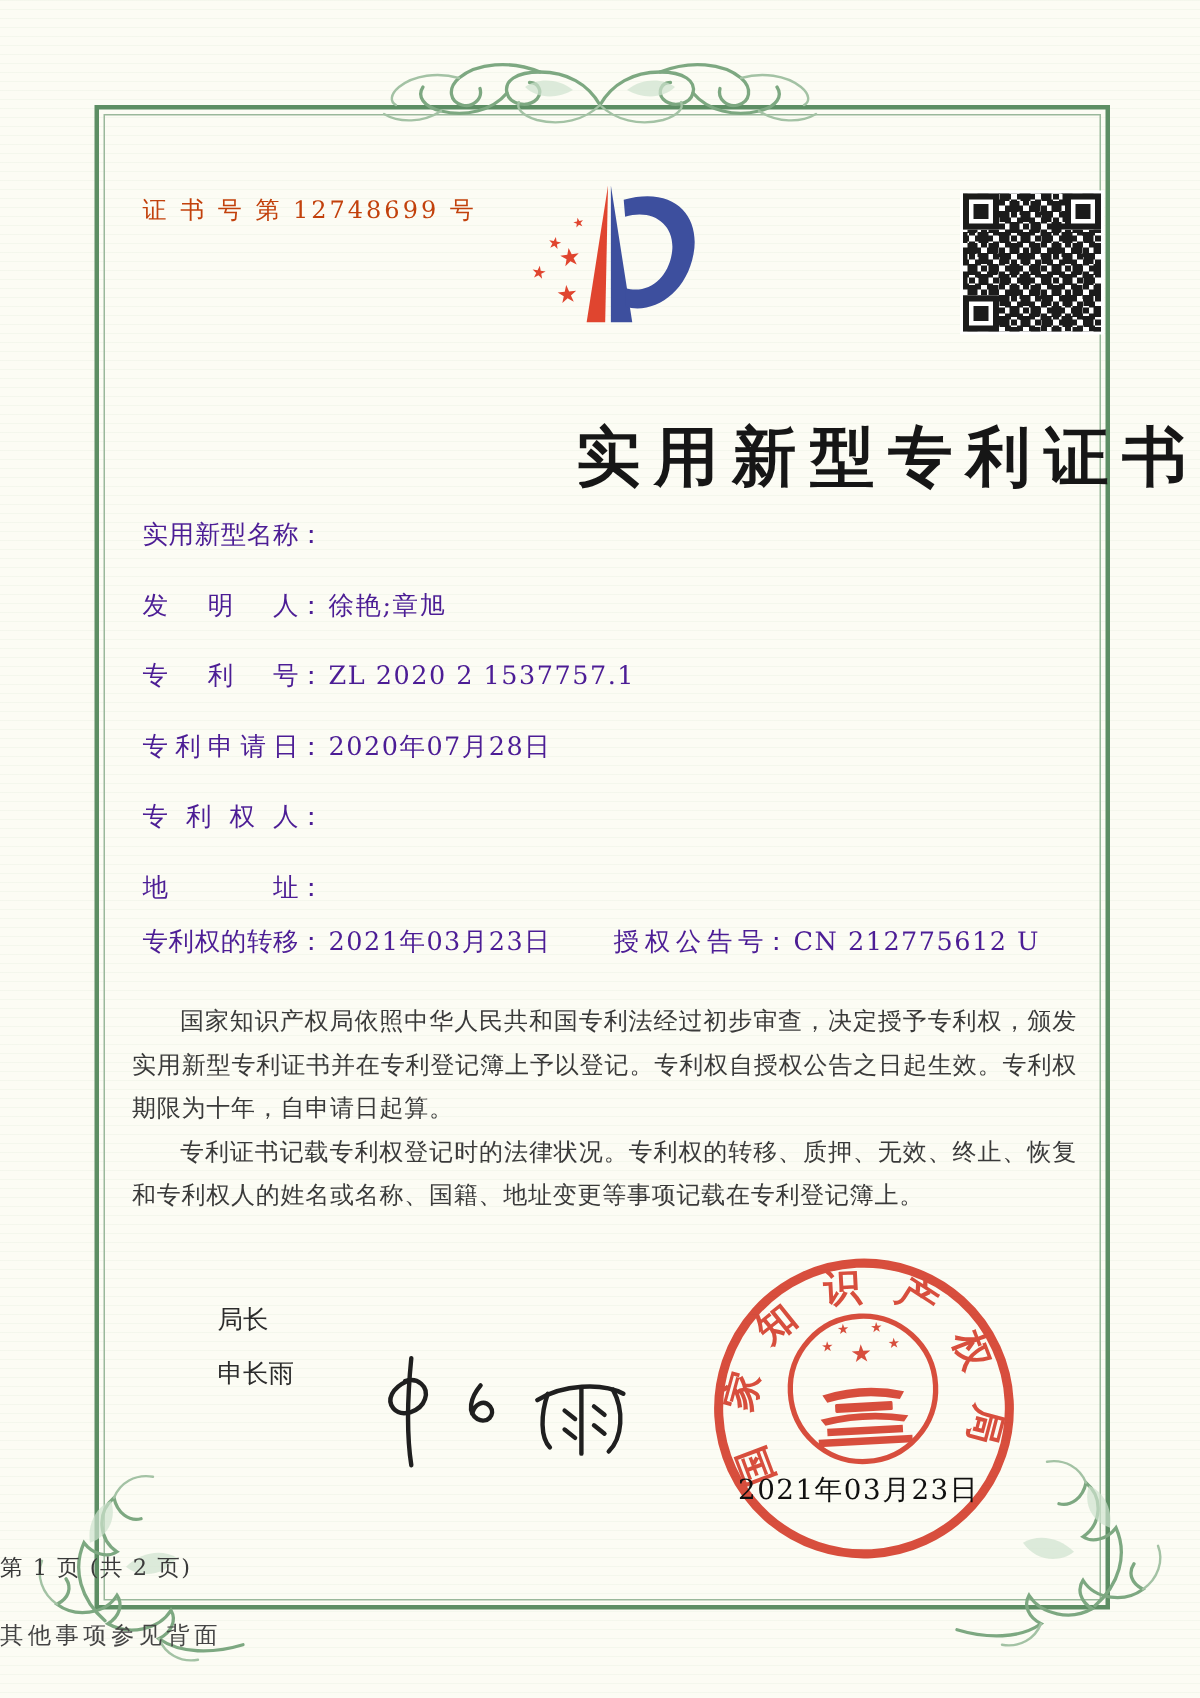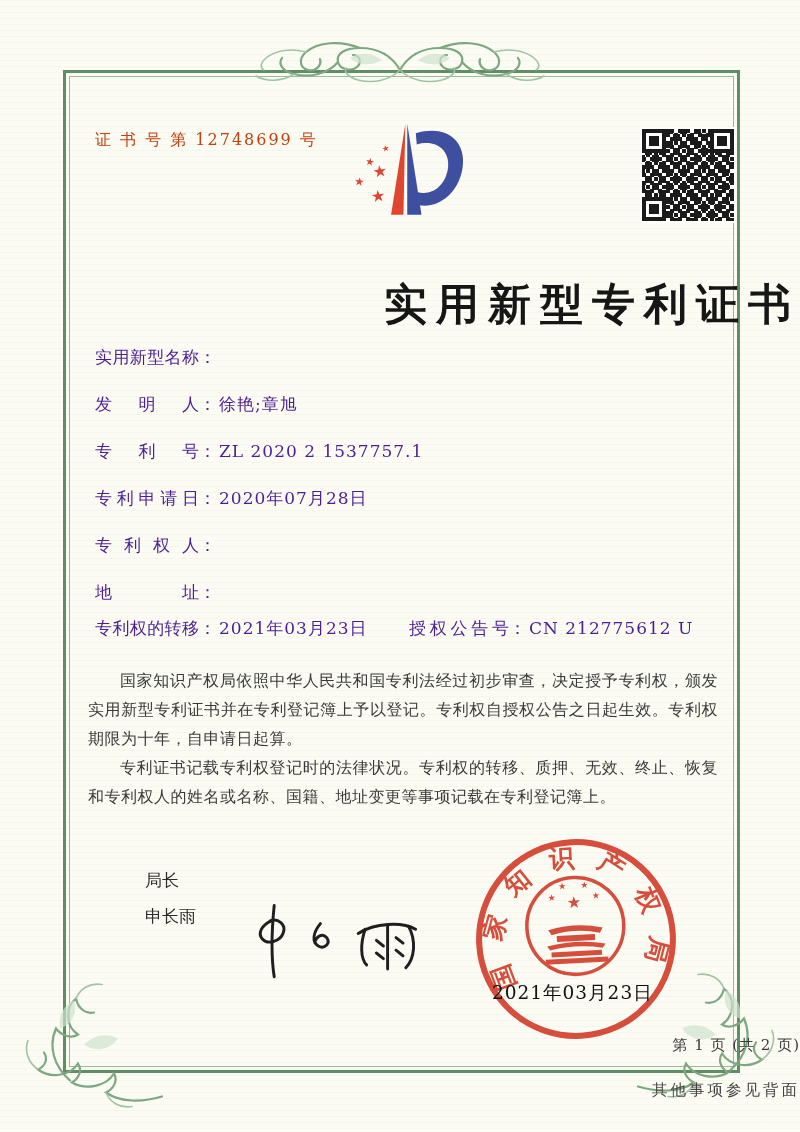--- a/index.html
+++ b/index.html
@@ -62,22 +62,22 @@
   .paragraphs{position:absolute;left:88px;top:666px;width:630px;z-index:3;
     font-size:16px;line-height:29px;text-align:justify;color:#3a3a3a;letter-spacing:.5px;}
   .paragraphs p{margin:0;text-indent:2em;}
   
   .officer{position:absolute;left:112px;top:862px;font-size:17px;line-height:36px;color:#2c2c2c;z-index:4;margin-left:33px;}
   .signature{position:absolute;left:228px;top:886px;width:210px;height:106px;z-index:4;}
   .seal{position:absolute;left:470px;top:833px;width:212px;height:212px;z-index:3;
     transform:rotate(-3deg);opacity:.92;mix-blend-mode:multiply;}
   .seal-date{position:absolute;left:492px;top:980px;font-size:18.5px;letter-spacing:1px;color:#101010;z-index:5;}
   
-  .page-no{position:absolute;left:0;top:1036px;width:800px;text-align:right;font-size:15px;letter-spacing:1px;color:#3a3a3a;z-index:3;}
-  .back-note{position:absolute;left:0;top:1080px;width:800px;text-align:right;font-size:15.5px;letter-spacing:3px;color:#444;z-index:3;}
+  .page-no{position:absolute;left:0;top:1036px;width:800px;text-align:left;font-size:15px;letter-spacing:1px;color:#3a3a3a;z-index:3;}
+  .back-note{position:absolute;left:0;top:1080px;width:800px;text-align:left;font-size:15.5px;letter-spacing:3px;color:#444;z-index:3;}
 </style>
 </head>
 <body>
 
 <div class="watermark"></div>
 
 <div class="frame">
   <div class="frame-inner"></div>
 </div>
 

